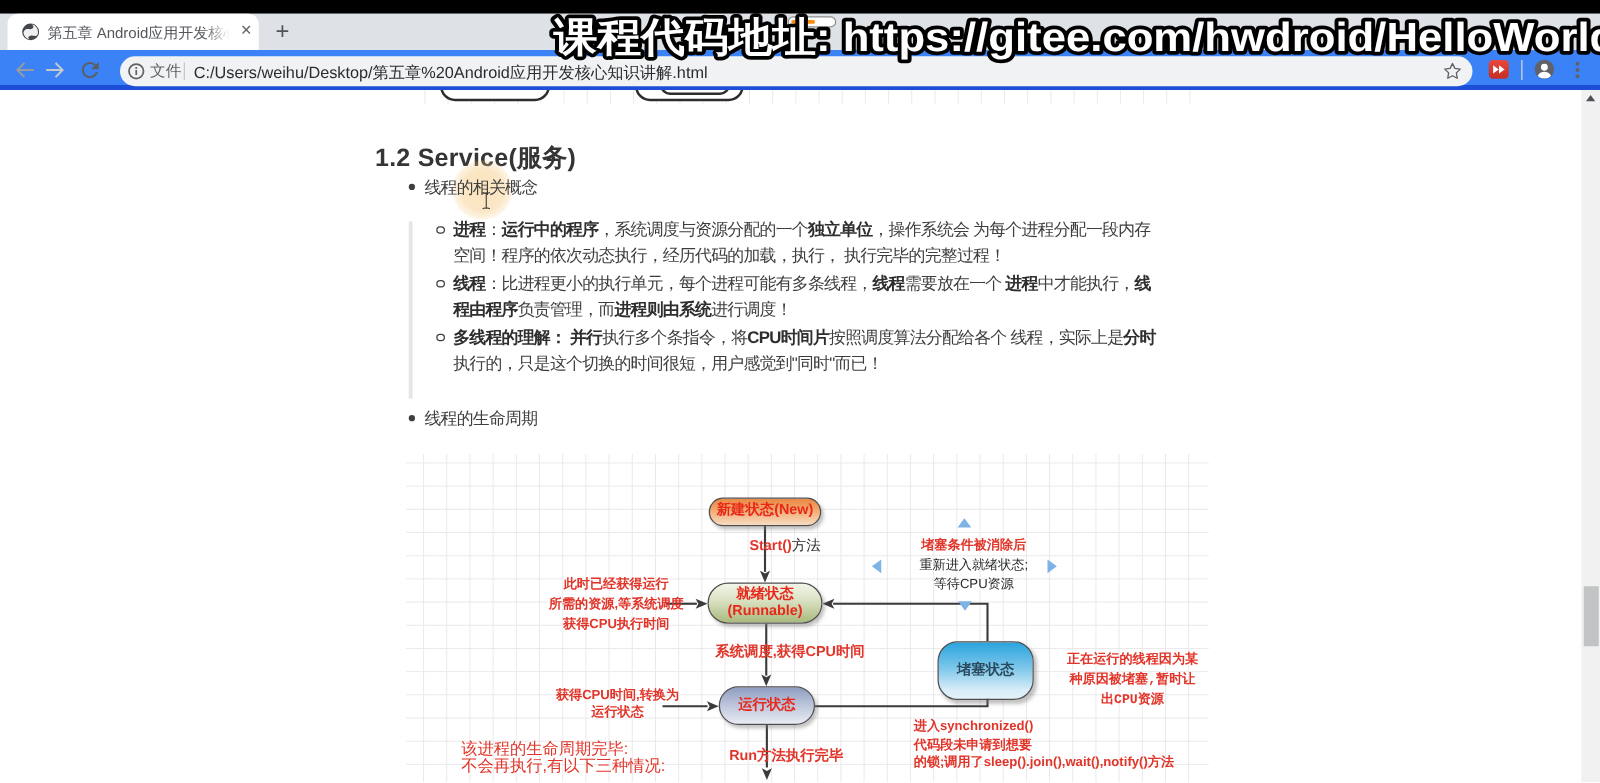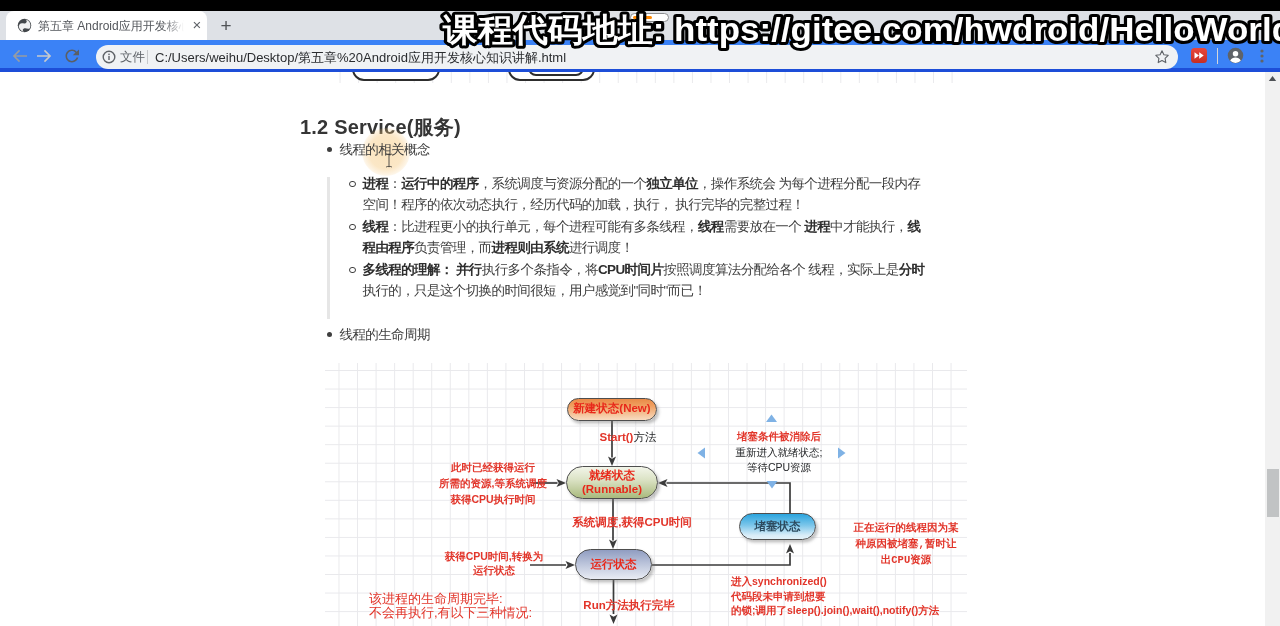--- a/index.html
+++ b/index.html
@@ -197,21 +197,21 @@
     <div class="dg-node" style="left: 242px; top: 14.5px; width: 90px; height: 23px; border-radius: 14px; background: linear-gradient(rgb(234, 138, 71) 0%, rgb(239, 158, 94) 30%, rgb(248, 220, 193) 100%); color: rgb(232, 40, 26); line-height: 13.5px; margin-top: 20px;">
           <div>新建状态(New)</div>
         </div>
         <div class="dg-node" style="left: 241px; top: 103px; width: 92px; height: 33px; border-radius: 17px; background: linear-gradient(rgb(242, 245, 233) 0%, rgb(220, 227, 198) 40%, rgb(169, 186, 125) 100%); color: rgb(232, 40, 26); line-height: 13.5px;">
           <div>就绪状态</div>
           <div>(Runnable)</div>
         </div>
         <div class="dg-node" style="left: 250px; top: 186px; width: 77px; height: 31px; border-radius: 16px; background: linear-gradient(rgb(144, 157, 193) 0%, rgb(185, 194, 217) 45%, rgb(233, 236, 244) 100%); color: rgb(232, 40, 26); line-height: 13.5px;">
           <div>运行状态</div>
         </div>
-        <div class="dg-node" style="left: 414px; top: 150px; width: 77px; height: 27px; border-radius: 16px; background: linear-gradient(rgb(42, 164, 222) 0%, rgb(124, 198, 234) 45%, rgb(217, 237, 248) 85%, rgb(227, 242, 250) 100%); color: rgb(44, 74, 94); line-height: 13.5px;">
+        <div class="dg-node" style="left: 425px; top: 150px; width: 77px; height: 47px; border-radius: 16px; background: linear-gradient(rgb(42, 164, 222) 0%, rgb(124, 198, 234) 45%, rgb(217, 237, 248) 85%, rgb(227, 242, 250) 100%); color: rgb(44, 74, 94); line-height: 13.5px;">
           <div>堵塞状态</div>
         </div>
         <div class="dg-label mid" style="top: 66.5px; line-height: 14px; left: 287px; transform: translateX(-50%);">
           <div><span>Start()</span><span class="dk">方法</span></div>
         </div>
         <div class="dg-label" style="top: 96px; line-height: 16px; left: 152px; transform: translateX(-50%);">
           <div><span>此时已经获得运行</span></div>
           <div><span>所需的资源,等系统调度</span></div>
           <div><span>获得CPU执行时间</span></div>
         </div>

